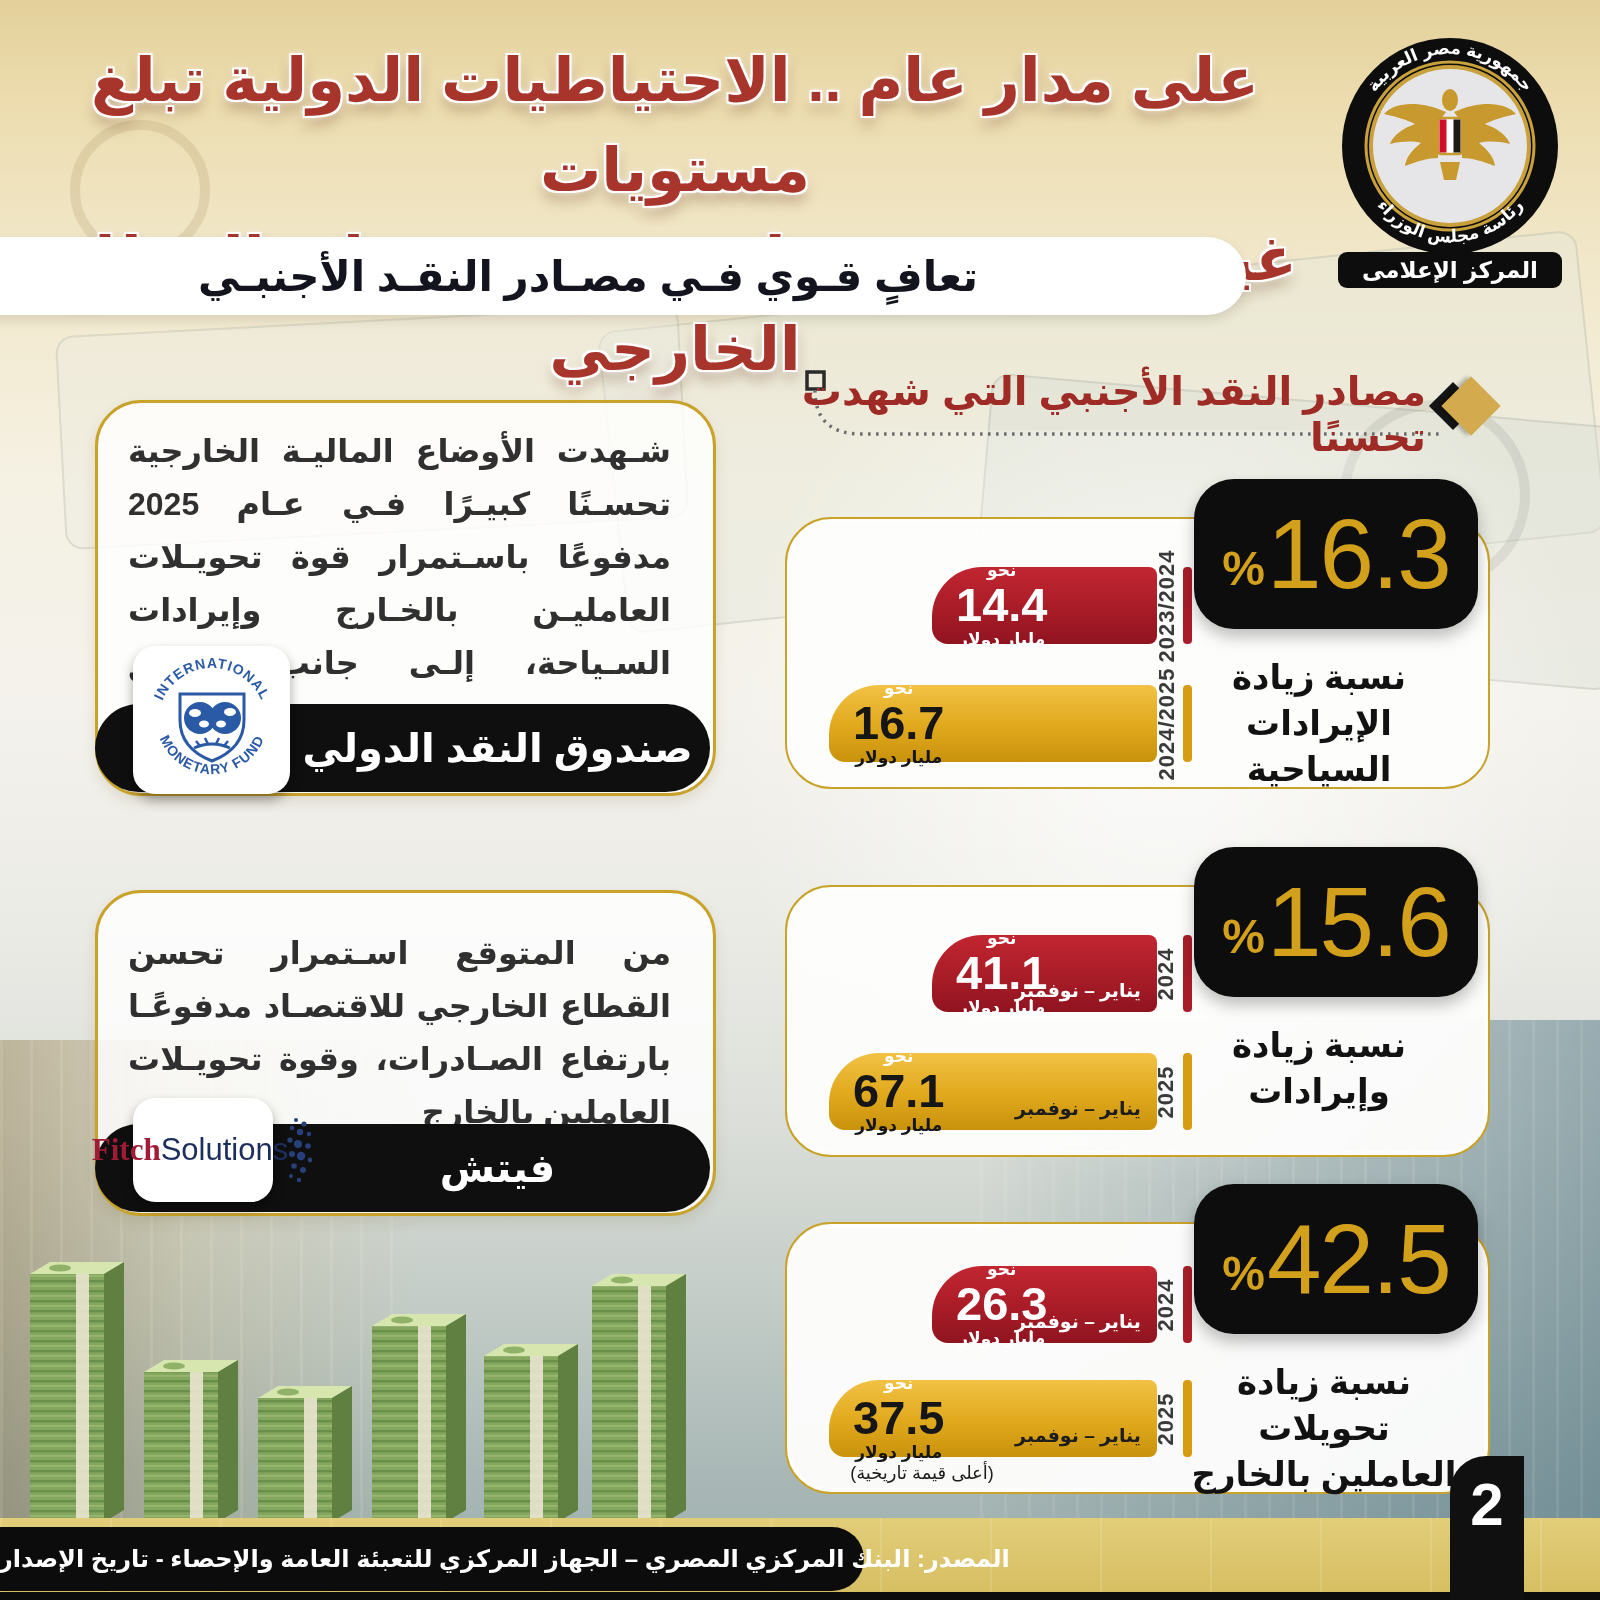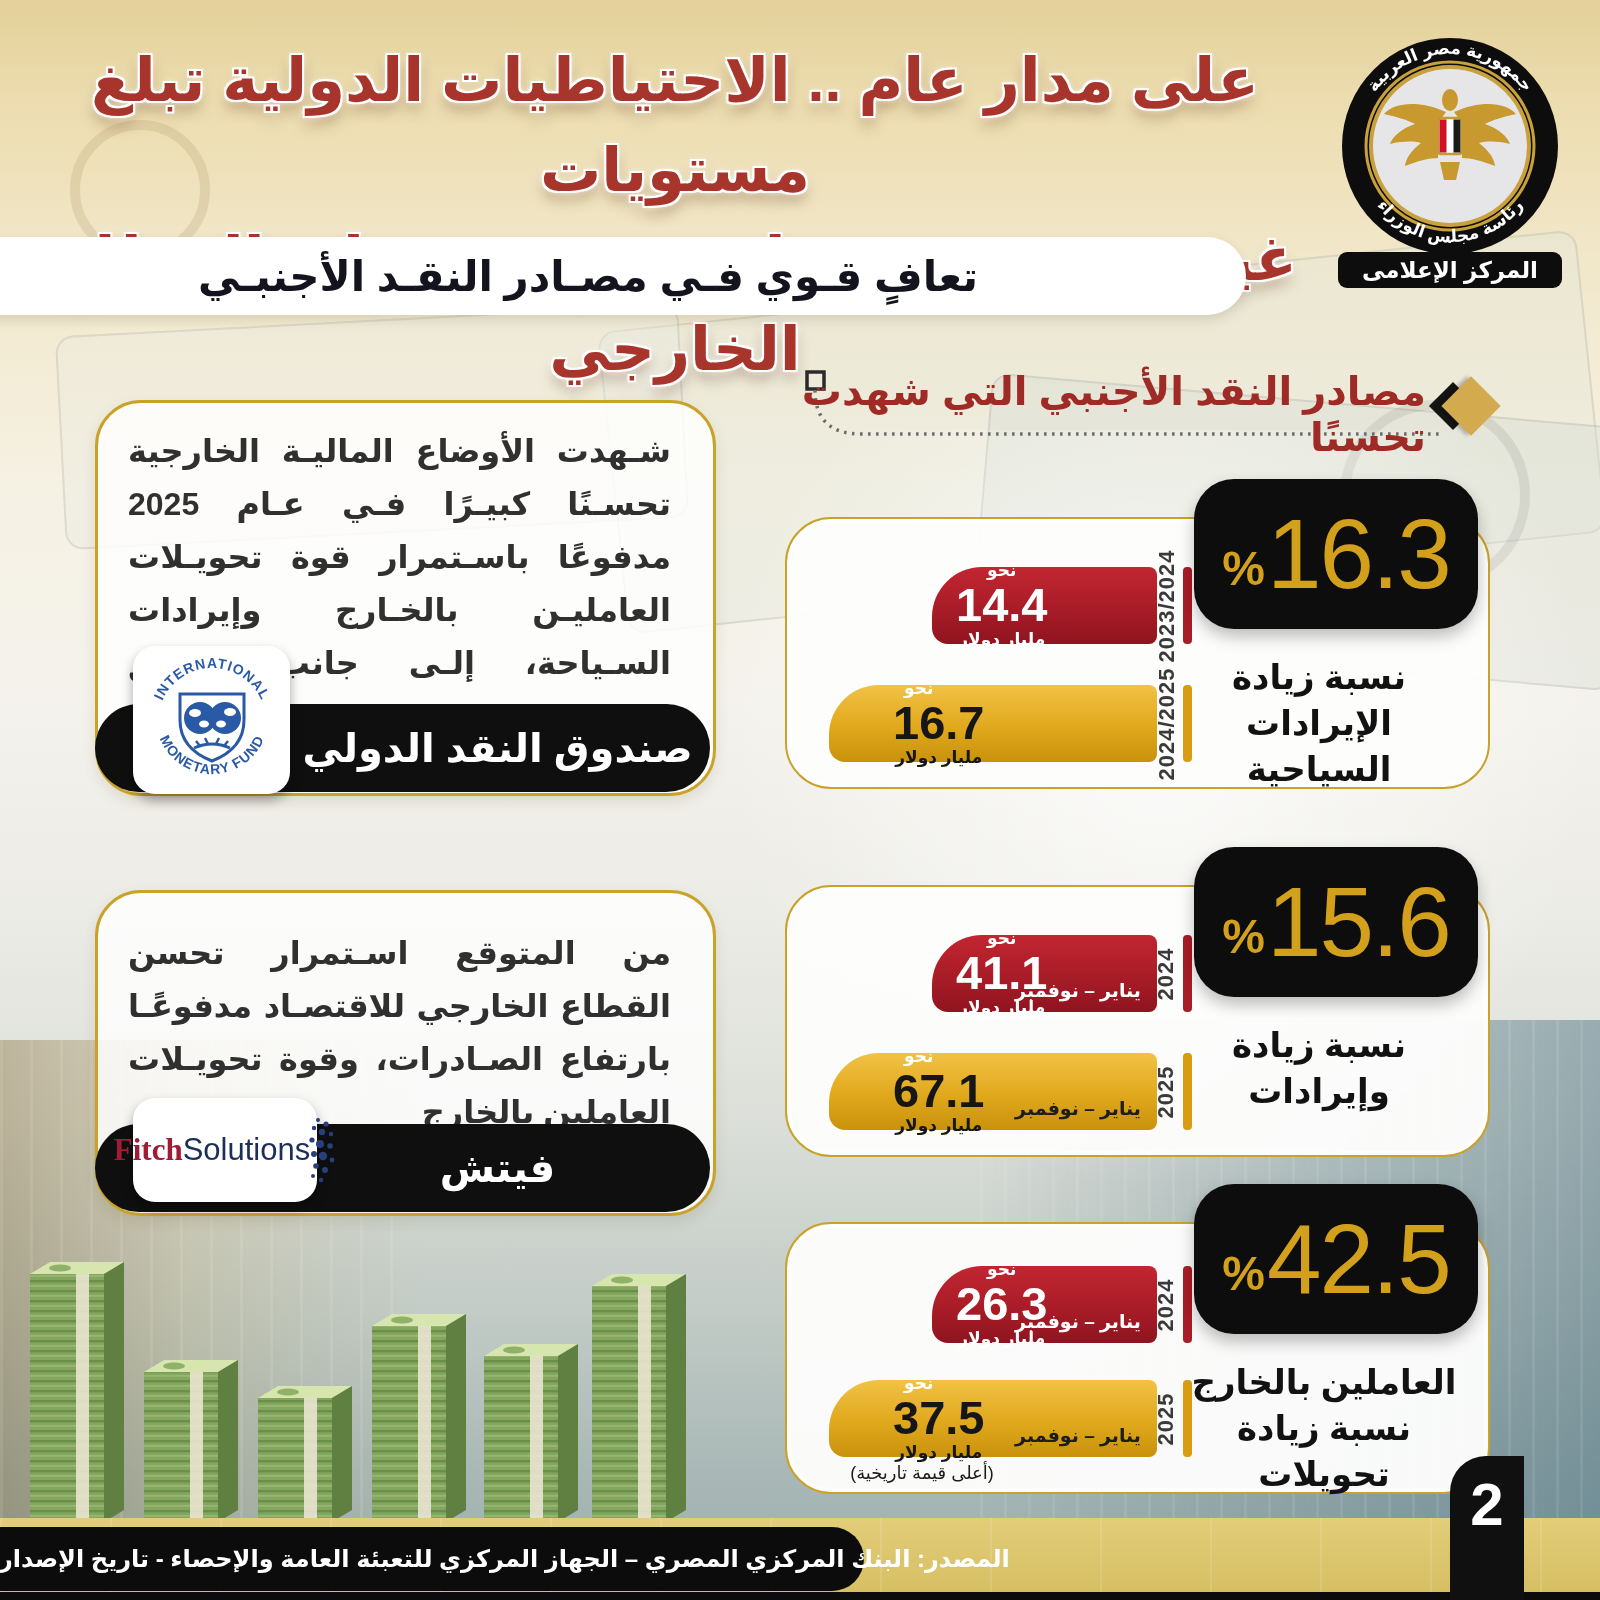--- a/index.html
+++ b/index.html
@@ -92,21 +92,21 @@
   .bar-red{background:linear-gradient(180deg,#c22631 0%,#a81c27 55%,#8f1420 100%);}
   .bar-gold{background:linear-gradient(180deg,#f2c245 0%,#e0a81c 55%,#c9920c 100%);}
   .bar-val{
     position:absolute;left:24px;top:50%;transform:translateY(-50%);
     text-align:center;direction:rtl;line-height:1.08;
   }
   .bar-prefix{font-size:17px;font-weight:bold;color:#ffffff;}
   .bar-value{font-size:47px;font-weight:bold;}
   .bar-unit{font-size:17px;font-weight:bold;}
   .bar-red .bar-value,.bar-red .bar-unit{color:#ffffff;}
-  .bar-gold .bar-value,.bar-gold .bar-unit{color:#161616;margin-left:40px;}
+  .bar-gold .bar-value,.bar-gold .bar-unit{color:#161616;}
   .bar-period{position:absolute;right:16px;bottom:10px;font-size:19px;font-weight:bold;direction:rtl;}
   .bar-red .bar-period{color:#ffffff;}
   .bar-gold .bar-period{color:#1d1d1d;}
   .bar-year{position:absolute;width:26px;display:flex;align-items:center;justify-content:center;}
   .bar-year span{transform:rotate(-90deg);white-space:nowrap;font-size:22px;font-weight:bold;color:#3a3a3a;letter-spacing:1px;}
   .bar-strip{position:absolute;width:9px;border-radius:4px;}
   .strip-red{background:#a91d28;}
   .strip-gold{background:#d79c12;}
   .bar-note{position:absolute;font-size:18px;font-weight:normal;color:#1c1c1c;direction:rtl;text-align:center;}
   
@@ -223,21 +223,21 @@
       <path d="M58,94 l-4,-5 M66,92 l-3,-6 M74,92 l3,-6 M82,94 l4,-5" stroke="#2a5aa5" stroke-width="2.5" fill="none"></path>
     </svg>
   </div>
 
   <div class="abs quote-box" style="top:890px;height:320px;">
     <div class="quote-text" style="top:34px;">من المتوقع اسـتمرار تحسن القطاع الخارجي للاقتصـاد مدفوعًـا بارتفاع الصـادرات، وقوة تحويـلات العاملين بالخارج</div>
   </div>
   <div class="quote-pill" style="top:1124px;">
     <span>فيتش</span>
   </div>
-  <div class="logo-card" style="left:133px;top:1098px;width:184px;height:104px;">
+  <div class="logo-card" style="left:133px;top:1098px;width:140px;height:104px;">
     <div class="fitch-row">
       <span class="fitch-word1">Fitch</span>
         <span class="fitch-word2">Solutions</span>
       <svg width="30" height="72" viewBox="0 0 30 72" style="margin-left:-4px;">
         <g fill="#27407c">
           <circle cx="12" cy="6" r="2"></circle>
             <circle cx="20" cy="10" r="2.6"></circle>
             <circle cx="8" cy="14" r="2.2"></circle>
           <circle cx="16" cy="18" r="3.2"></circle>
             <circle cx="25" cy="20" r="2.2"></circle>
@@ -351,22 +351,22 @@
       <div class="bar-period">يناير – نوفمبر</div>
     </div>
     <div class="bar-year" style="left:366px;top:156px;height:77px;">
         <span>2025</span>
       </div>
     <div class="bar-strip strip-gold" style="left:396px;top:156px;height:77px;"></div>
 
     <div class="bar-note" style="left:30px;top:238px;width:210px;">(أعلى قيمة تاريخية)</div>
 
     <div class="stat-label" style="left:392px;top:136px;width:290px;">
+      <div>نسبة زيادة تحويلات</div>
       <div>العاملين بالخارج</div>
-      <div>نسبة زيادة تحويلات</div>
     </div>
   </div>
   <div class="pct-box" style="top:1184px;">
     <span class="pct-sign">%</span>
     <span class="pct-num">42.5</span>
   </div>
 
   <svg class="abs" style="left:16px;top:1230px;" width="720" height="292" viewBox="0 0 720 292">
     <defs>
       <pattern id="notes" width="8" height="10" patternUnits="userSpaceOnUse">

